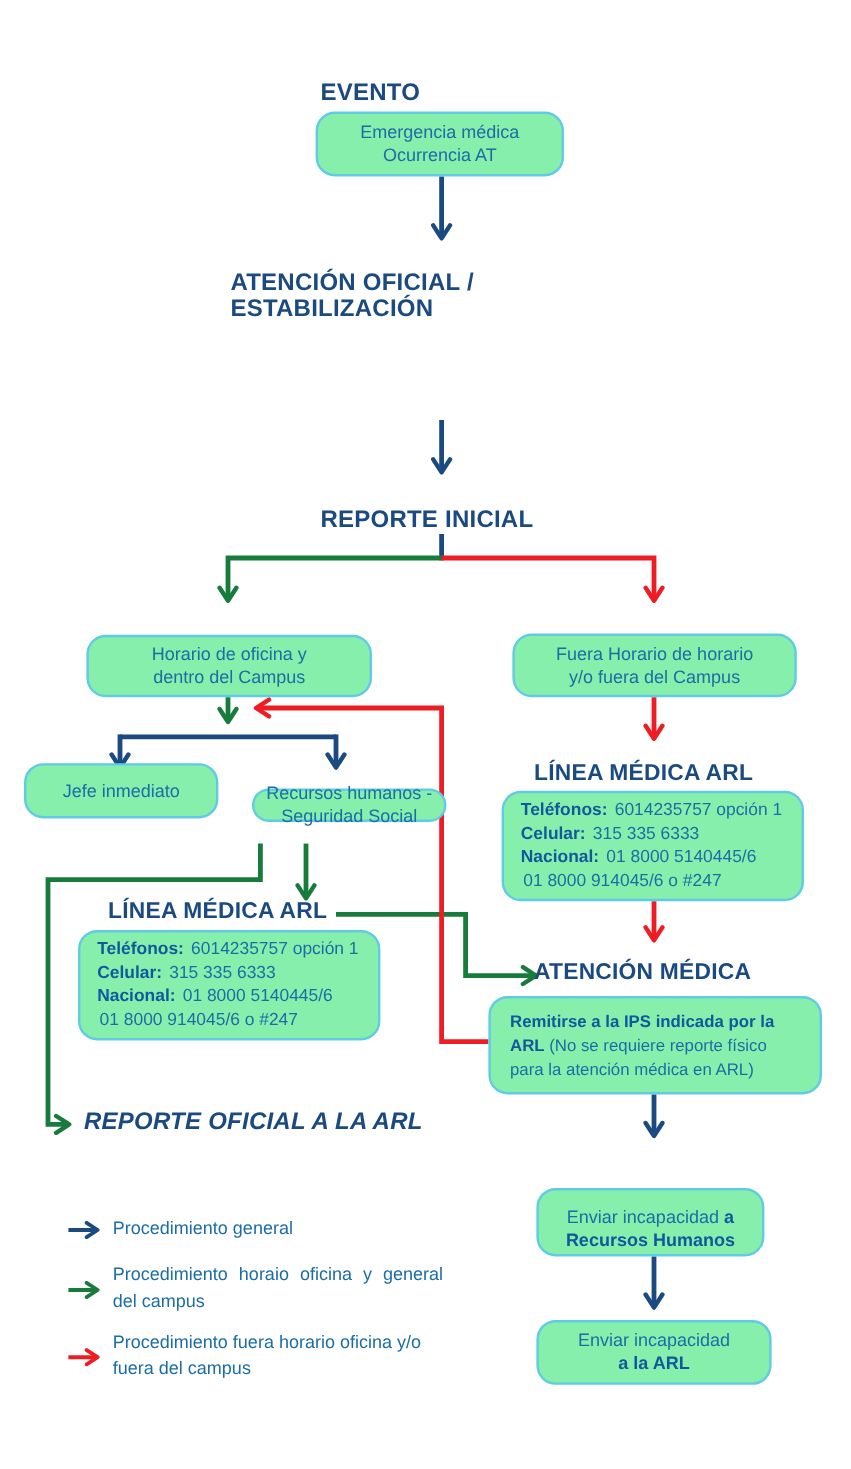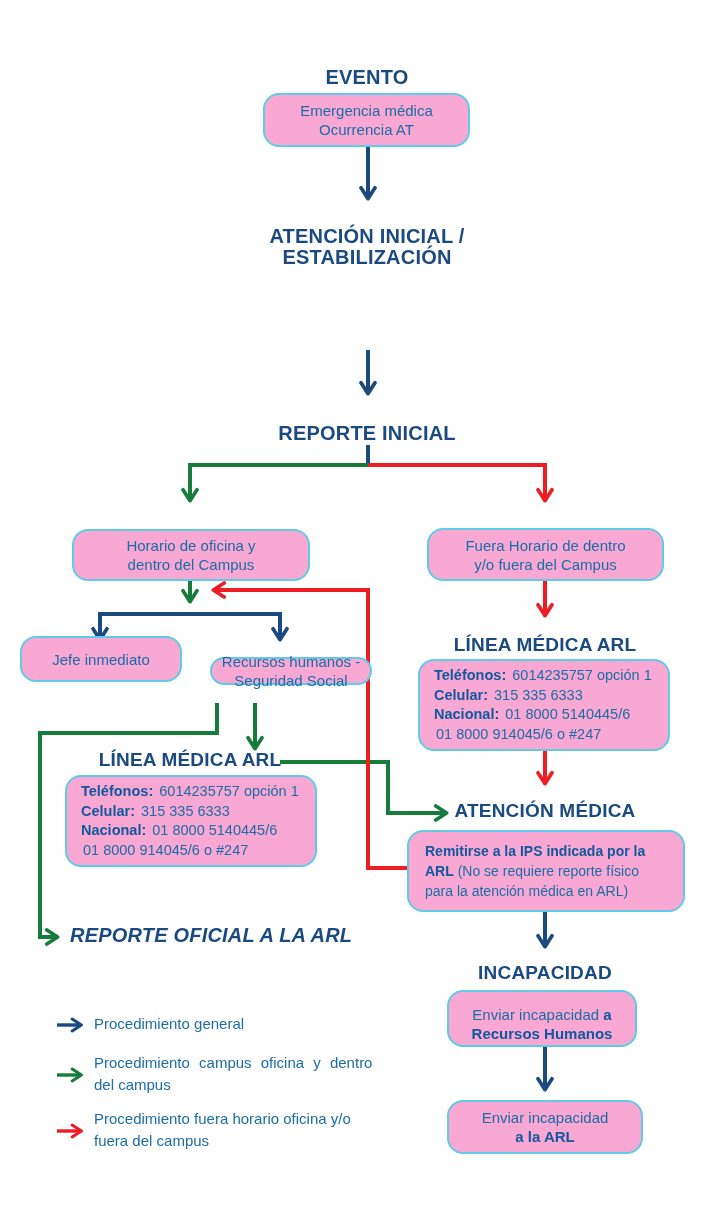--- a/index.html
+++ b/index.html
@@ -6,25 +6,25 @@
     --navy:#1a4a80; --blue:#1b6da6; --blue-bold:#11589c;
     --green:#177c3b; --red:#ee1c23; --border:#5fcbe4; --bg:#ffffff;
   }
   html,body{margin:0;padding:0;background:var(--bg);}
   #canvas{position:relative;width:709px;height:1224px;background:var(--bg);
     font-family:"Liberation Sans",sans-serif;overflow:hidden;}
   #wires{position:absolute;left:0;top:0;width:709px;height:1224px;}
   .st-navy{stroke:var(--navy);} .st-green{stroke:var(--green);} .st-red{stroke:var(--red);}
   .mk-navy{stroke:var(--navy);} .mk-green{stroke:var(--green);} .mk-red{stroke:var(--red);}
   .wire{fill:none;stroke-width:4;stroke-linecap:butt;stroke-linejoin:miter;}
-  .ttl{position:absolute;font-weight:bold;color:var(--navy);text-align:center;
+  .ttl{position:absolute;font-weight:bold;color:var(--navy);
     white-space:pre-line;font-size:20px;line-height:21px;letter-spacing:.2px;}
   .ttl.sm{font-size:19px;line-height:20px;}
   .bx{position:absolute;box-sizing:border-box;border:2px solid var(--border);
-    border-radius:16px;background:#f9a8d4;color:var(--blue);font-size:15px;line-height:19px;
+    border-radius:16px;background:#86efac;color:var(--blue);font-size:15px;line-height:19px;
     display:flex;align-items:center;justify-content:center;text-align:center;
     white-space:pre-line;padding:2px 6px;}
   .bx.left{justify-content:flex-start;text-align:left;white-space:normal;}
   .bx b{color:var(--blue-bold);}
   .phone{font-size:14.5px;line-height:19.5px;padding:6px 2px 6px 14px;}
   .phone .ln b{margin-right:2px;}
   .remit{font-size:14px;line-height:20px;padding:2px 16px;}
   .lg-item{position:absolute;left:55px;display:flex;align-items:center;}
   .lg-arrow{flex:0 0 auto;margin-right:3px;margin-top:1px;}
   .lg-text{color:var(--blue);font-size:15px;line-height:22px;width:320px;}
@@ -63,34 +63,33 @@
     <path class="wire st-green" d="M255,703 V747" marker-end="url(#ah-green)"></path>
     <path class="wire st-green" d="M280,762 H388 V813 H445" marker-end="url(#ah-green)"></path>
 
     <path class="wire st-red" d="M368,465 H545 V499" marker-end="url(#ah-red)"></path>
     <path class="wire st-red" d="M545,581 V614" marker-end="url(#ah-red)"></path>
     <path class="wire st-red" d="M545,751 V782" marker-end="url(#ah-red)"></path>
     <path class="wire st-red" d="M407,868 H368 V590 H215" marker-end="url(#ah-red)"></path>
   </svg>
 
   <div class="ttl" style="left:267px;top:67px;width:200px;">EVENTO</div>
-  <div class="ttl" style="left:192px;top:226px;width:350px;">ATENCIÓN INICIAL /
+  <div class="ttl" style="left:192px;top:226px;width:350px;">ATENCIÓN OFICIAL /
 ESTABILIZACIÓN</div>
   <div class="ttl" style="left:267px;top:423px;width:200px;">REPORTE INICIAL</div>
   <div class="ttl sm" style="left:90px;top:750px;width:200px;">LÍNEA MÉDICA ARL</div>
   <div class="ttl sm" style="left:445px;top:635px;width:200px;">LÍNEA MÉDICA ARL</div>
   <div class="ttl sm" style="left:445px;top:801px;width:200px;">ATENCIÓN MÉDICA</div>
   <div class="ttl" style="left:70px;top:925px;width:320px;text-align:left;font-style:italic;">REPORTE OFICIAL A LA ARL</div>
-  <div class="ttl sm" style="left:445px;top:963px;width:200px;">INCAPACIDAD</div>
 
   <div class="bx" style="left:263px;top:93px;width:207px;height:54px;">Emergencia médica
 Ocurrencia AT</div>
   <div class="bx" style="left:72px;top:529px;width:238px;height:52px;">Horario de oficina y
 dentro del Campus</div>
-  <div class="bx" style="left:427px;top:528px;width:237px;height:53px;">Fuera Horario de dentro
+  <div class="bx" style="left:427px;top:528px;width:237px;height:53px;">Fuera Horario de horario
 y/o fuera del Campus</div>
   <div class="bx" style="left:20px;top:636px;width:162px;height:46px;">Jefe inmediato</div>
   <div class="bx" style="left:210px;top:657px;width:162px;height:28px;">Recursos humanos -
 Seguridad Social</div>
 
   <div class="bx left phone" style="left:65px;top:775px;width:252px;height:92px;flex-direction:column;align-items:flex-start;justify-content:center;">
     <div class="ln"><b>Teléfonos:</b><span> 6014235757 opción 1</span></div>
     <div class="ln"><b>Celular:</b><span> 315 335 6333</span></div>
     <div class="ln"><b>Nacional:</b><span> 01 8000 5140445/6</span></div>
     <div class="ln"><b></b><span>01 8000 914045/6 o #247</span></div>
@@ -119,21 +118,21 @@
     <svg class="lg-arrow" width="36" height="17">
       <line x1="2" y1="9" x2="25" y2="9" class="st-navy" stroke-width="3.4" marker-end="url(#ah-navy)"></line>
     </svg>
     <div class="lg-text"><span>Procedimiento general</span></div>
   </div>
 
   <div class="lg-item" style="top:1052px;">
     <svg class="lg-arrow" width="36" height="17">
       <line x1="2" y1="9" x2="25" y2="9" class="st-green" stroke-width="3.4" marker-end="url(#ah-green)"></line>
     </svg>
-    <div class="lg-text"><span class="jsp">Procedimiento campus oficina y dentro</span><br><span>del campus</span></div>
+    <div class="lg-text"><span class="jsp">Procedimiento horaio oficina y general</span><br><span>del campus</span></div>
   </div>
 
   <div class="lg-item" style="top:1108px;">
     <svg class="lg-arrow" width="36" height="17">
       <line x1="2" y1="9" x2="25" y2="9" class="st-red" stroke-width="3.4" marker-end="url(#ah-red)"></line>
     </svg>
     <div class="lg-text"><span>Procedimiento fuera horario oficina y/o</span><br><span>fuera del campus</span></div>
   </div>
 
 </div>

